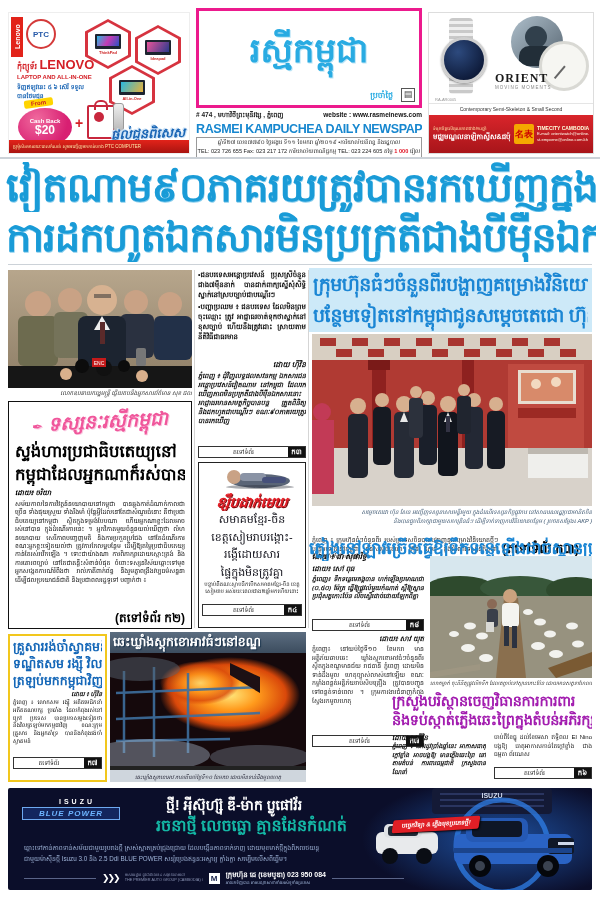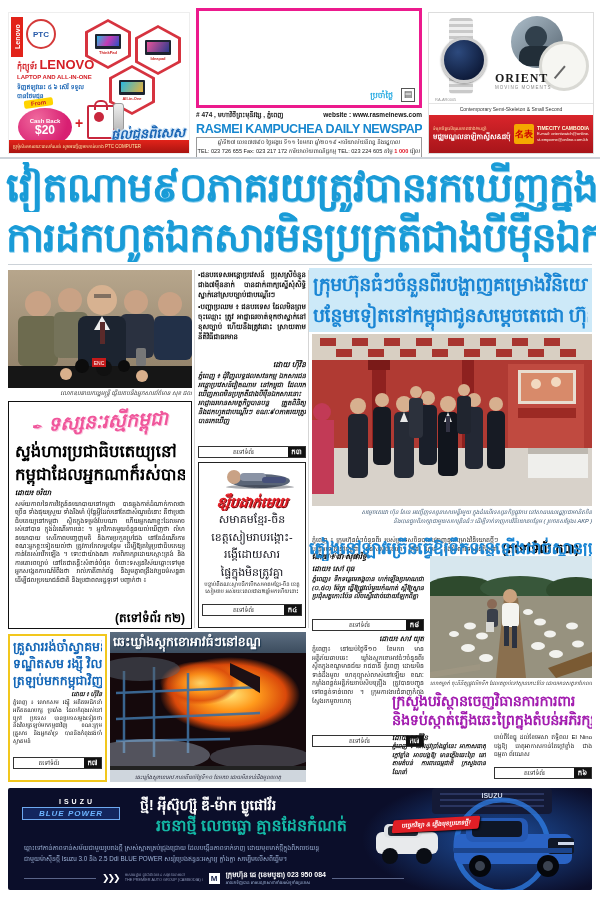--- a/index.html
+++ b/index.html
@@ -127,21 +127,21 @@
   .env-hl{font-size:14.5px;line-height:19px;font-weight:900;color:#a21caf;letter-spacing:-0.3px;}
   .inline-ref{font-size:13px;font-weight:900;color:#000;}
 
   
   #isuzu{left:8px;top:788px;width:584px;height:102px;background:#0b0e2a;border-radius:2px;}
   .dmax{left:14px;top:10px;color:#fff;}
   .dmax .s{font-size:7px;letter-spacing:3px;font-weight:bold;text-align:center;width:110px;}
   .dmax .b{font-size:25px;font-weight:900;letter-spacing:0px;line-height:24px;}
   .bluepower{margin-top:2px;width:96px;background:#13265e;border:1px solid #6ea9f0;color:#6db4ff;
              font-size:8px;font-weight:900;font-style:italic;letter-spacing:1px;text-align:center;padding:1px 0;}
-  .iz-h1{left:132px;top:8px;font-size:14px;font-weight:900;color:#fff;}
+  .iz-h1{left:158px;top:8px;font-size:14px;font-weight:900;color:#fff;}
   .iz-h2{left:148px;top:27px;font-size:16px;font-weight:900;color:#14b8a6;}
   .iz-badge{left:385px;top:30px;background:#e01f26;color:#fff;font-size:6px;font-weight:bold;
             padding:2px 9px;transform:skew(-12deg) rotate(-3deg);border-radius:2px;box-shadow:1px 1px 2px #000;}
   .iz-body{left:16px;width:375px;font-size:6.3px;color:#9fb4d8;}
   .iz-foot{left:16px;top:82px;width:380px;display:flex;align-items:center;gap:6px;color:#cfd8ea;}
   .iz-line{flex:1;border-top:1px solid #5a6488;height:0;}
   .chev{color:#fff;font-size:9px;letter-spacing:-2px;}
   .iz-tiny{font-size:3.8px;color:#8b94b5;line-height:4.6px;}
   .iz-sq{width:11px;height:11px;background:#fff;color:#16204a;font-size:8px;font-weight:900;text-align:center;line-height:11px;flex:none;}
   .iz-phone{font-size:7px;font-weight:bold;color:#fff;}
@@ -197,20 +197,21 @@
     <div class="abs giftbag">
         <i></i>
       </div>
     <div class="abs powerbank"></div>
     <div class="abs offer-text nw">ផ្តល់ជូនពិសេស</div>
     <div class="abs lenovo-foot nw ovh">ប្រូម៉ូសិនមានរយៈពេលកំណត់ សូមអញ្ជើញមកកាន់ហាង PTC COMPUTER</div>
   </div>
 
   <div class="abs" id="masthead">
     <div class="abs logo-box ovh">
+      <div class="logo-kh nw">រស្មីកម្ពុជា</div>
       <div class="logo-tag">ប្រចាំថ្ងៃ</div>
       <div class="paper-icon">▤</div>
     </div>
     <div class="abs mast-meta nw ovh">
       <span># 474 , មហាវិថីព្រះមុនីវង្ស , ភ្នំពេញ</span>
       <span class="mast-web">website : www.rasmeinews.com</span>
     </div>
     <div class="abs mast-name nw ovh">RASMEI KAMPUCHEA DAILY NEWSPAPER</div>
     <div class="abs mast-info">
       <div class="nw ovh">ឆ្នាំទី២៧ លេខ៧៧៩០ ថ្ងៃអង្គារ ទី១១ ខែមករា ឆ្នាំ២០១៩ •ការិយាល័យនិពន្ធ និងរដ្ឋបាល</div>

